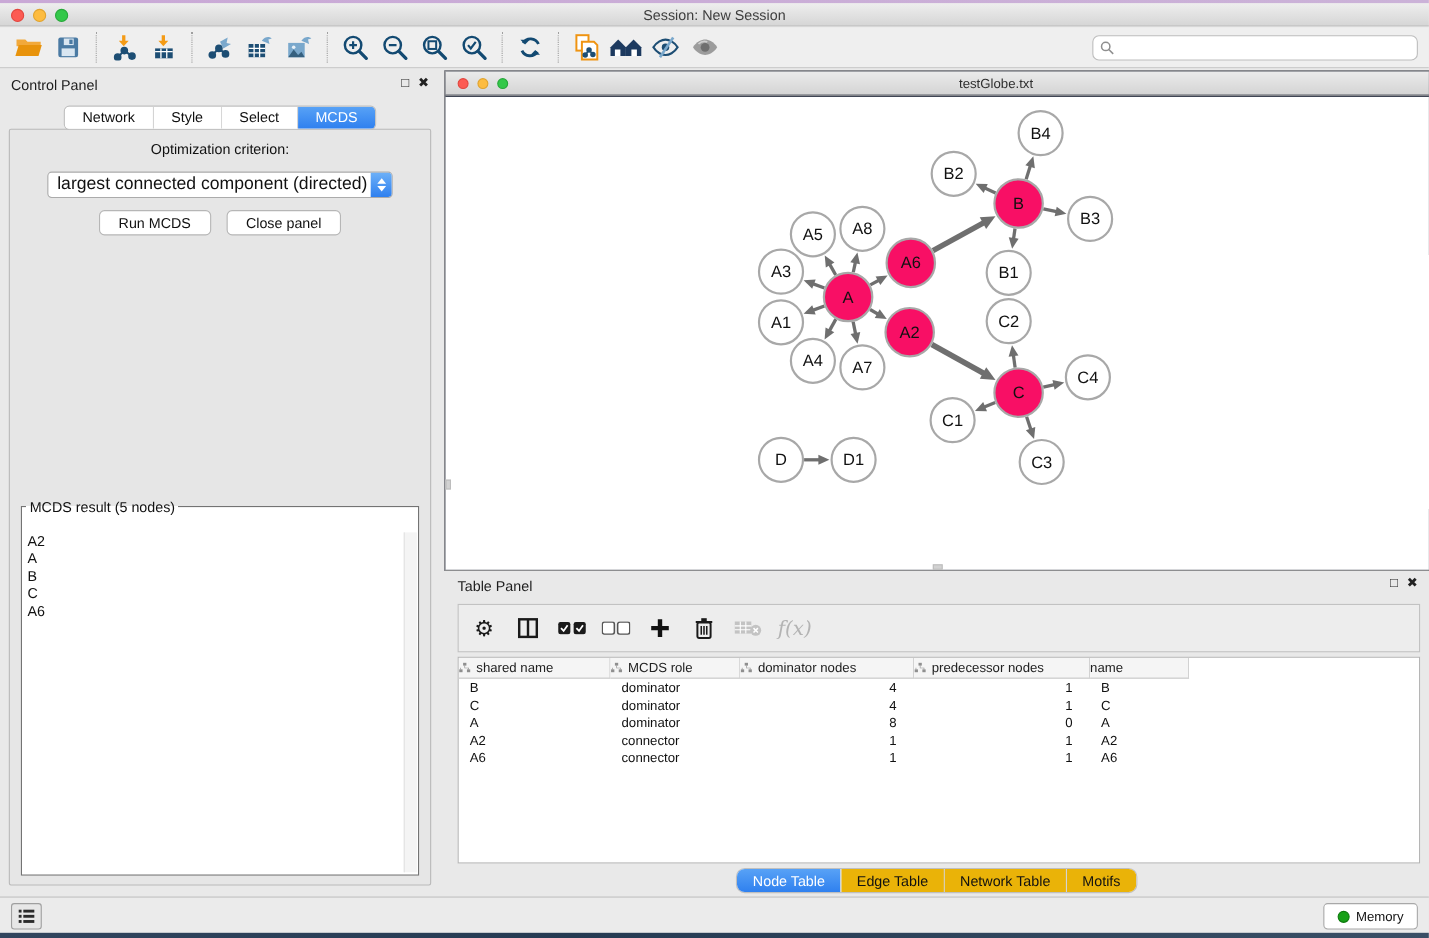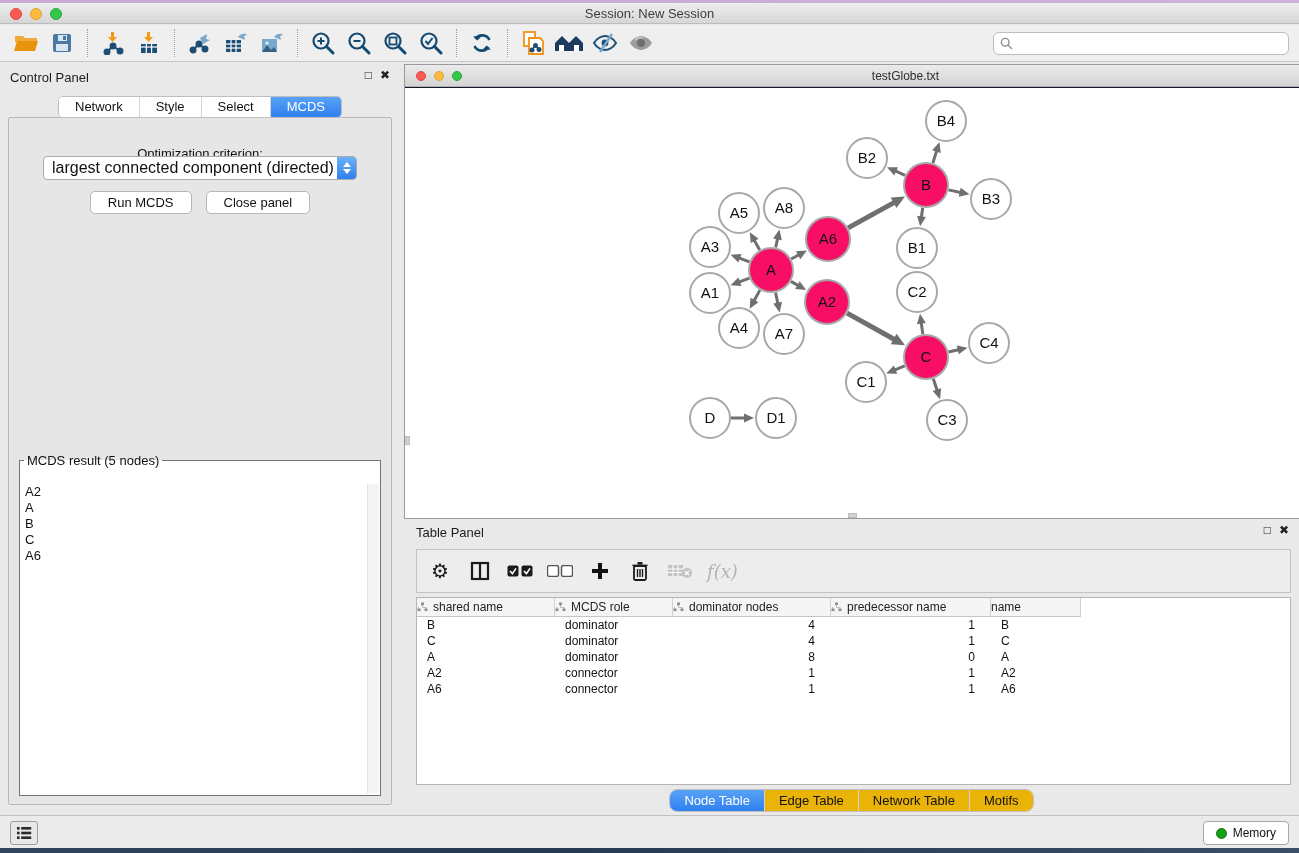--- a/index.html
+++ b/index.html
@@ -41,21 +41,21 @@
   .cp-body { position:absolute; left:8px; right:8px; top:55px; bottom:10px;
     background:#e6e6e6; border:1px solid #b9b9b9; border-radius:2px; }
   .seg-tabs { position:absolute; top:34px; left:50%; transform:translateX(-50%);
     display:flex; height:22px; border:1px solid #bfbfbf; border-radius:5px;
     background:#ffffff; overflow:hidden; z-index:3; }
   .seg-tab { padding:0 16px; font-size:13px; color:#111; line-height:20px;
     border-right:1px solid #d4d4d4; background:#fff; }
   .seg-tab:last-child { border-right:none; }
   .seg-tab.active { background:linear-gradient(#58a2f6,#2f80ef); color:#fff;
     border-right:none; }
-  .opt-label { position:absolute; top:28px; left:0; right:0; text-align:center;
+  .opt-label { position:absolute; top:10px; left:0; right:0; text-align:center;
     font-size:13px; color:#111; }
   .dropdown { position:absolute; top:38px; left:34px; right:34px; height:24px;
     background:#fff; border:1px solid #ababab; border-radius:4px;
     display:flex; align-items:center; }
   .dropdown .dd-text { flex:1; font-size:16px; color:#111; padding-left:8px;
     white-space:nowrap; overflow:hidden; }
   .dd-stepper { width:19px; height:22px; margin-right:0px; border-radius:0 3px 3px 0;
     background:linear-gradient(#6cb0f8,#2f80ef); display:flex; flex-direction:column;
     align-items:center; justify-content:center; gap:2px; }
   .dd-up { width:0; height:0; border-left:4px solid transparent; border-right:4px solid transparent;
@@ -551,21 +551,21 @@
       <div class="th c3">
         <svg width="11" height="10" viewBox="0 0 11 10">
             <g fill="#8f8f8f">
               <rect x="4" y="0.5" width="3" height="2.6"></rect>
               <rect x="0.5" y="6.5" width="3" height="2.6"></rect>
               <rect x="7.5" y="6.5" width="3" height="2.6"></rect>
               <path d="M5.2 3h0.6v2H2v1.6H1.4V5h3.8z"></path>
               <path d="M5.2 5h4.1v1.6h-0.6V5.6H5.2z"></path>
             </g>
           </svg>
-        <span>predecessor name</span>
+        <span>predecessor nodes</span>
       </div>
       <div class="th c4">
         <span>name</span>
       </div>
       <div class="th filler"></div>
     </div>
     <div class="trow">
       <div class="td c0">B</div>
       <div class="td c1">dominator</div>
       <div class="td c2 num">4</div>

